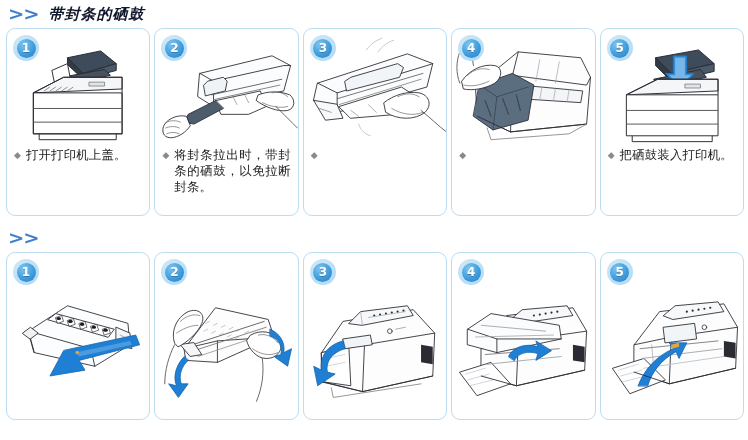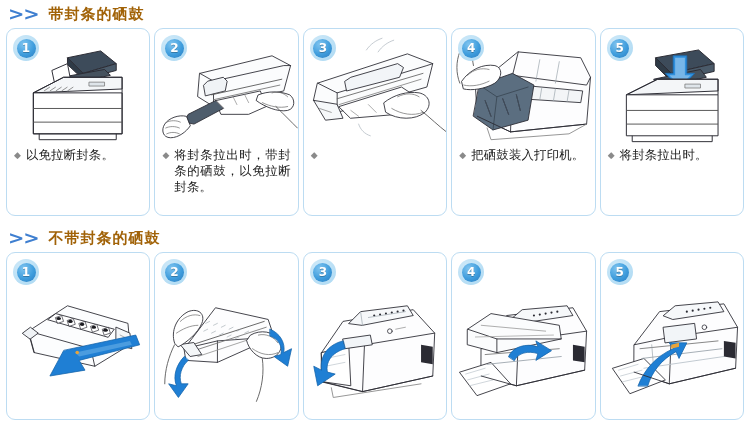--- a/index.html
+++ b/index.html
@@ -34,25 +34,26 @@
   .chev {
     color: #3f7fd0;
     font-size: 17px;
     font-weight: bold;
     letter-spacing: -1px;
     line-height: 1;
     margin-right: 12px;
     transform: scaleX(1.15);
   }
   .section-title {
-    color: #a16207;
+    color: #0f172a;
     font-size: 15px;
     font-weight: bold;
     letter-spacing: 1px;
     line-height: 1;
+    font-style: italic;
   }
 
   
   .card-row {
     display: flex;
     gap: 4px;
     padding: 0 4px 0 6px;
     box-sizing: border-box;
   }
   .card {
@@ -175,21 +176,21 @@
             <path d="M27 94 L118 94" stroke="#555"></path>
             <path d="M33 106 L33 112 L112 112 L112 106"></path>
 
             <path d="M38 62 L44 58 M44 62 L50 58 M50 62 L56 58 M56 62 L62 58 M62 62 L68 58" stroke="#777" stroke-width="0.8"></path>
             <rect x="84" y="53" width="16" height="4" fill="#dfe5ea" stroke="#6a6a6a" stroke-width="0.7"></rect>
           </g>
         </svg>
       </div>
       <div class="caption">
         <span class="bullet">◆</span>
-        <span class="cap-text">以免拉断封条。</span>
+        <span class="cap-text">打开打印机上盖。</span>
       </div>
     </div>
 
     <div class="card">
       <div class="badge">
         <span class="inner">2</span>
       </div>
       <div class="illus">
         <svg viewBox="0 0 146 118" xmlns="http://www.w3.org/2000/svg">
           <g fill="none" stroke="#2b2b33" stroke-width="0.9" stroke-linejoin="round" stroke-linecap="round">
@@ -295,21 +296,20 @@
             <path d="M8 54 C4 44 4 32 8 22" stroke="#555"></path>
             <path d="M22 36 C20 26 20 16 24 8" stroke="#555"></path>
 
             <path d="M26 88 L60 104 L138 96"></path>
             <path d="M36 100 L40 112 L120 106 L138 96" stroke="#888"></path>
           </g>
         </svg>
       </div>
       <div class="caption">
         <span class="bullet">◆</span>
-        <span class="cap-text cap-short">把硒鼓装入打印机。</span>
       </div>
     </div>
 
     <div class="card">
       <div class="badge">
         <span class="inner">5</span>
       </div>
       <div class="illus">
         <svg viewBox="0 0 146 118" xmlns="http://www.w3.org/2000/svg">
           <g fill="none" stroke="#2b2b33" stroke-width="1" stroke-linejoin="round">
@@ -329,31 +329,30 @@
             <path d="M120 66 L120 50"></path>
             <path d="M26 82 L120 82" stroke="#555"></path>
             <path d="M26 96 L120 96" stroke="#555"></path>
             <path d="M32 108 L32 114 L114 114 L114 108"></path>
             <rect x="86" y="55" width="16" height="4" fill="#dfe5ea" stroke="#6a6a6a" stroke-width="0.7"></rect>
           </g>
         </svg>
       </div>
       <div class="caption">
         <span class="bullet">◆</span>
-        <span class="cap-text cap-short">将封条拉出时。</span>
+        <span class="cap-text cap-short">把硒鼓装入打印机。</span>
       </div>
     </div>
 
   </div>
 
   <div class="spacer-sm"></div>
 
   <div class="section-header">
     <span class="chev">&gt;&gt;</span>
-    <span class="section-title">不带封条的硒鼓</span>
   </div>
 
   <div class="card-row row2">
 
     <div class="card">
       <div class="badge">
         <span class="inner">1</span>
       </div>
       <div class="illus">
         <svg viewBox="0 0 146 168" xmlns="http://www.w3.org/2000/svg">

